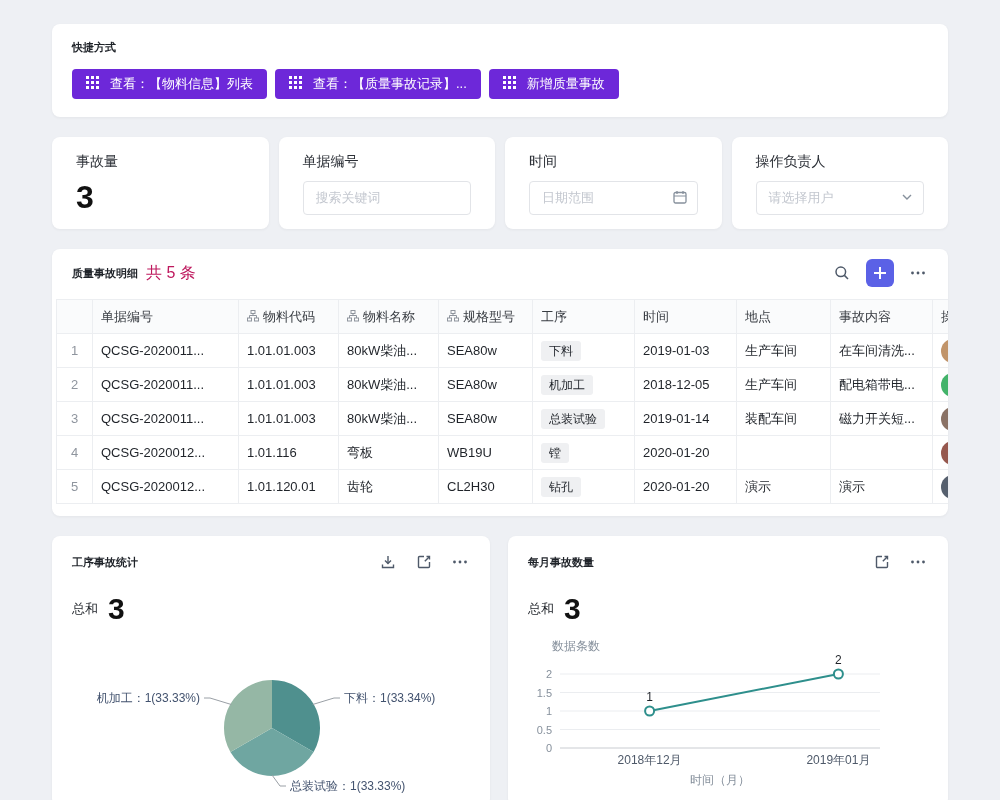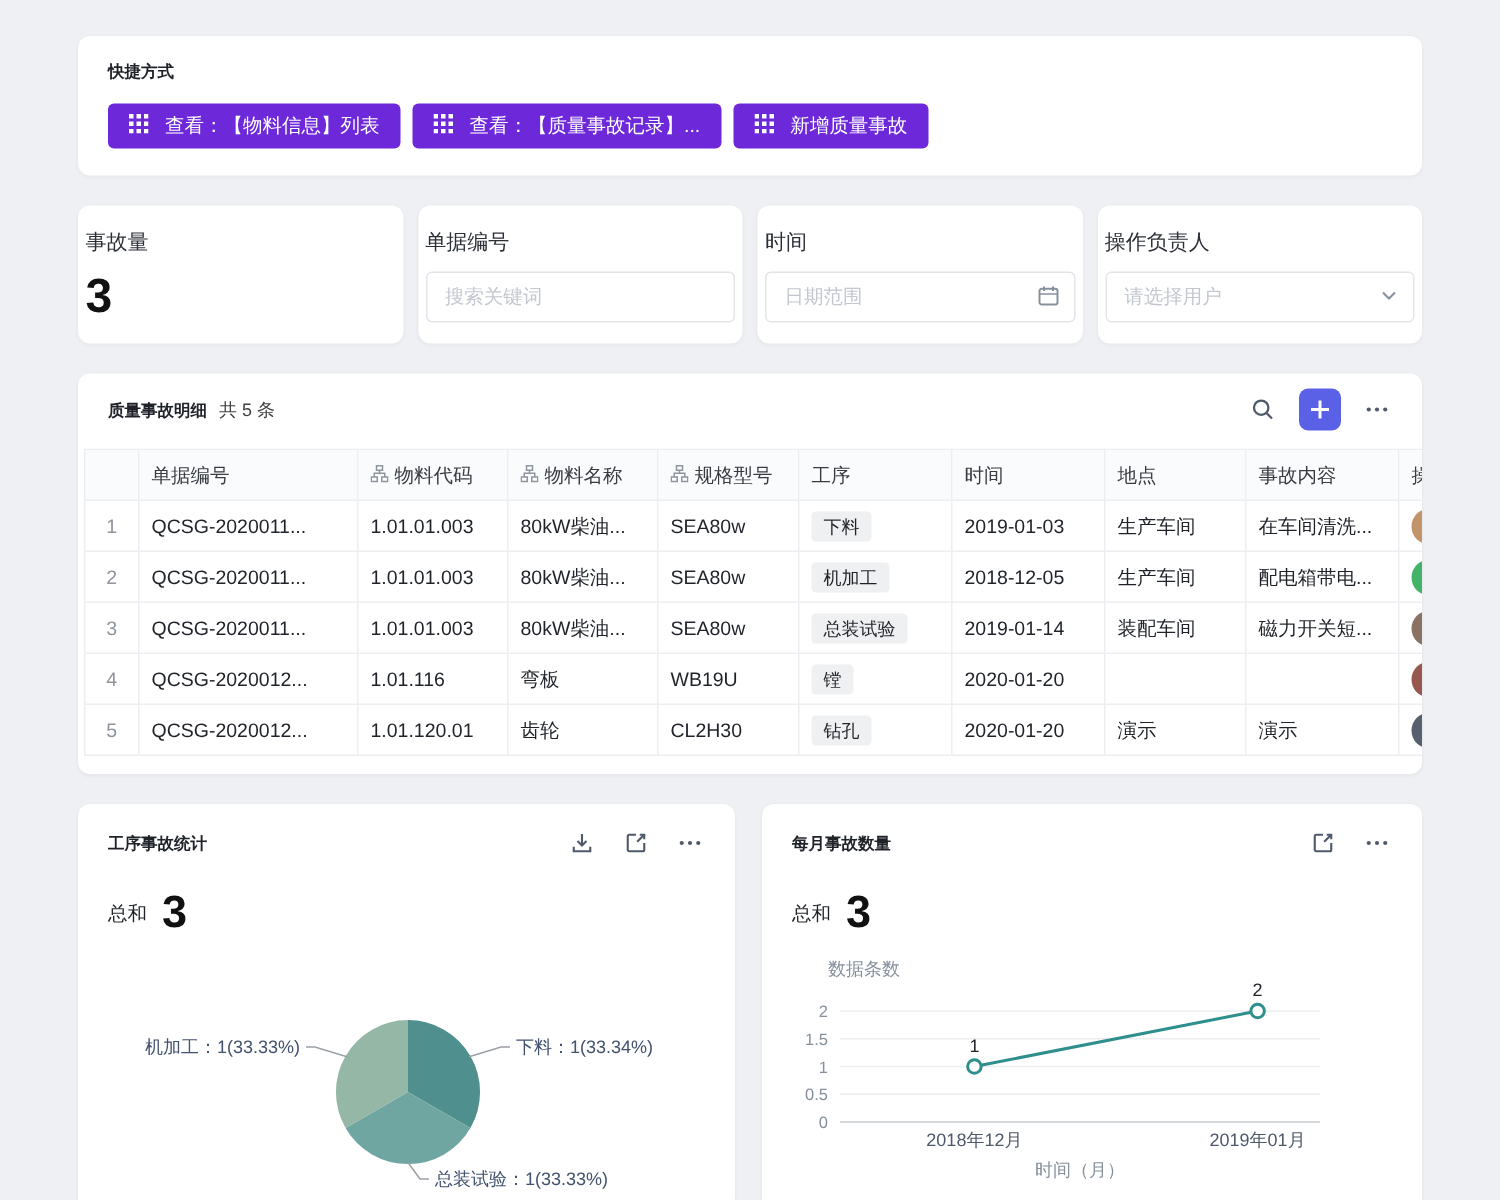--- a/index.html
+++ b/index.html
@@ -12,35 +12,35 @@
 
   
   .shortcuts-card{padding:16px 20px 18px;margin-bottom:20px}
   .btn-row{display:flex;gap:8px;margin-top:14px}
   .sc-btn{display:flex;align-items:center;gap:7px;height:30px;padding:0 14px;
           background:#6d28d9;color:#fff;border:none;border-radius:4px;
           font-size:13px;font-family:inherit;cursor:pointer;white-space:nowrap}
 
   
   .stat-row{display:flex;gap:10px;align-items:flex-start;margin-bottom:20px}
-  .stat-card{flex:1;padding:16px 5px 14px}
+  .stat-card{flex:1;padding:16px 24px 14px}
   .stat-label{font-size:14px;color:#2b2f36}
   .stat-value{font-size:32px;font-weight:bold;margin-top:8px;color:#111;line-height:36px}
   .inp{position:relative;margin-top:10px}
   .inp input{width:100%;height:34px;border:1px solid #e2e4e8;border-radius:4px;
              padding:0 12px;font-size:13px;font-family:Liberation Serif, serif;color:#1f2329;outline:none;background:#fff}
   .inp input::placeholder{color:#c3c7cf}
   .fake-inp{margin-top:10px;height:34px;border:1px solid #e2e4e8;border-radius:4px;
             padding:0 10px 0 12px;display:flex;align-items:center;justify-content:space-between;
             font-size:13px;color:#c3c7cf;cursor:pointer;background:#fff}
 
   
   .table-card{margin-bottom:20px;overflow:hidden;padding-bottom:12px}
   .table-head{display:flex;align-items:center;padding:10px 20px 12px}
-  .tc-count{font-size:12px;color:#404040;margin-left:8px}
+  .tc-count{font-size:16px;color:#be185d;margin-left:8px}
   .th-icons{margin-left:auto;display:flex;align-items:center;gap:14px}
   .icon-btn{display:flex;align-items:center;justify-content:center;background:none;border:none;cursor:pointer;padding:2px}
   .plus-btn{width:28px;height:28px;border-radius:6px;background:#5b61e6;display:flex;
             align-items:center;justify-content:center;border:none;cursor:pointer}
   .table-wrap{margin-left:4px;width:892px;overflow:hidden}
   table{border-collapse:collapse;table-layout:fixed;width:936px;font-size:13px}
   th,td{border:1px solid #eceef1;padding:0 8px;height:34px;text-align:left;
         white-space:nowrap;overflow:hidden;font-weight:normal}
   th{background:#fafbfc;color:#383c42}
   .c-num{text-align:center;color:#8f959e}

